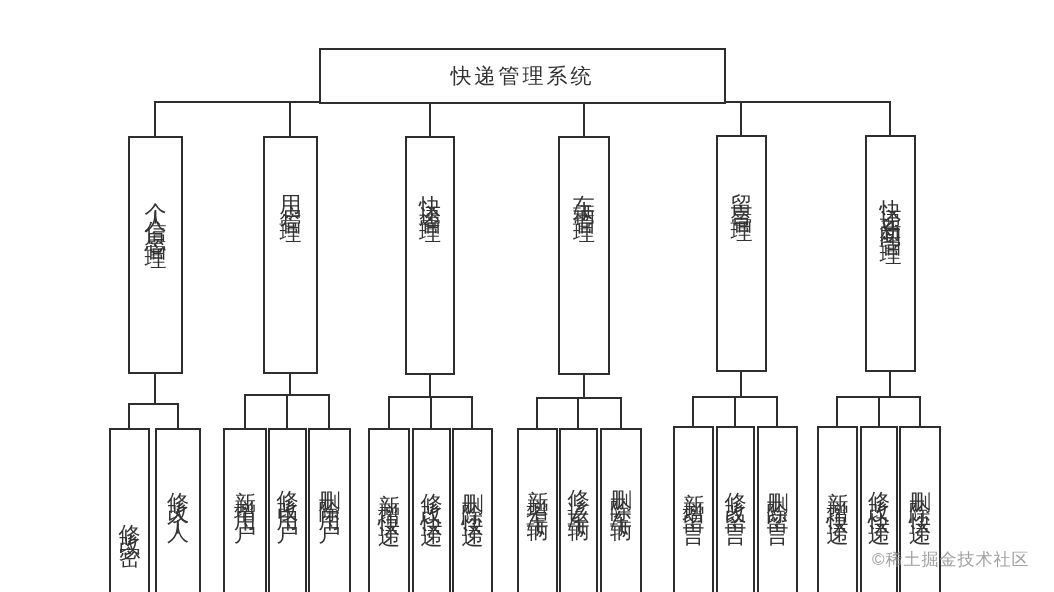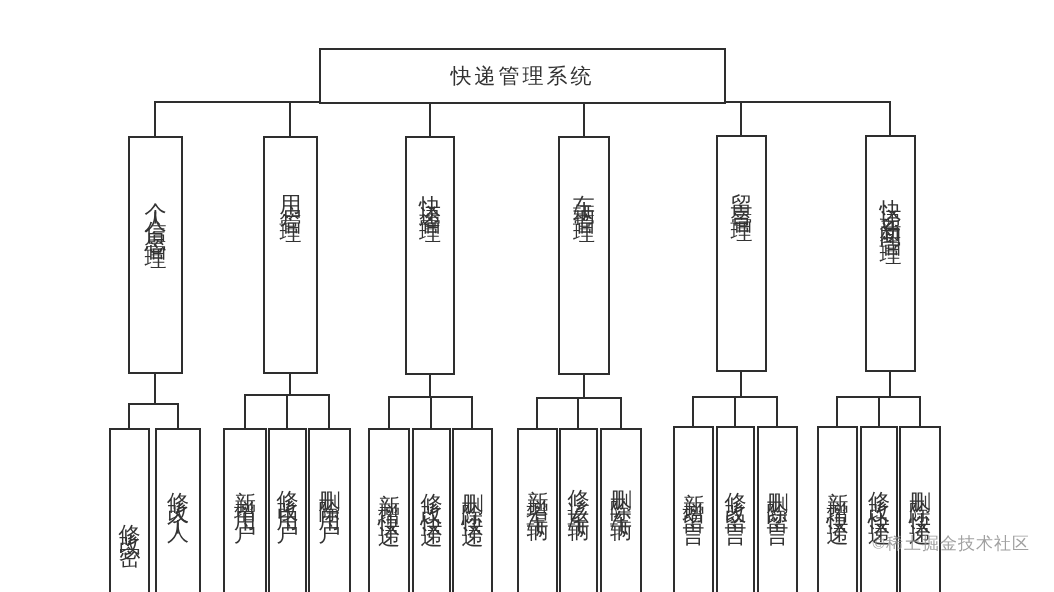--- a/index.html
+++ b/index.html
@@ -31,23 +31,23 @@
     writing-mode: vertical-rl;
     text-orientation: upright;
     font-size: 22px;
     line-height: 1;
   }
   .lvl2 .vlabel { letter-spacing: 9px; }
   .lvl3 .vlabel { letter-spacing: 10px; }
   .watermark {
     position: absolute;
     left: 872px;
-    top: 532px;
+    top: 548px;
     z-index: 5;
-    font-family: Liberation Serif, serif;
+    font-family: Liberation Sans, sans-serif;
     font-size: 17px;
     letter-spacing: 1px;
     color: rgba(143, 143, 143, 0.85);
     white-space: nowrap;
   }
 </style>
 </head>
 <body>
 
 <div class="canvas">

